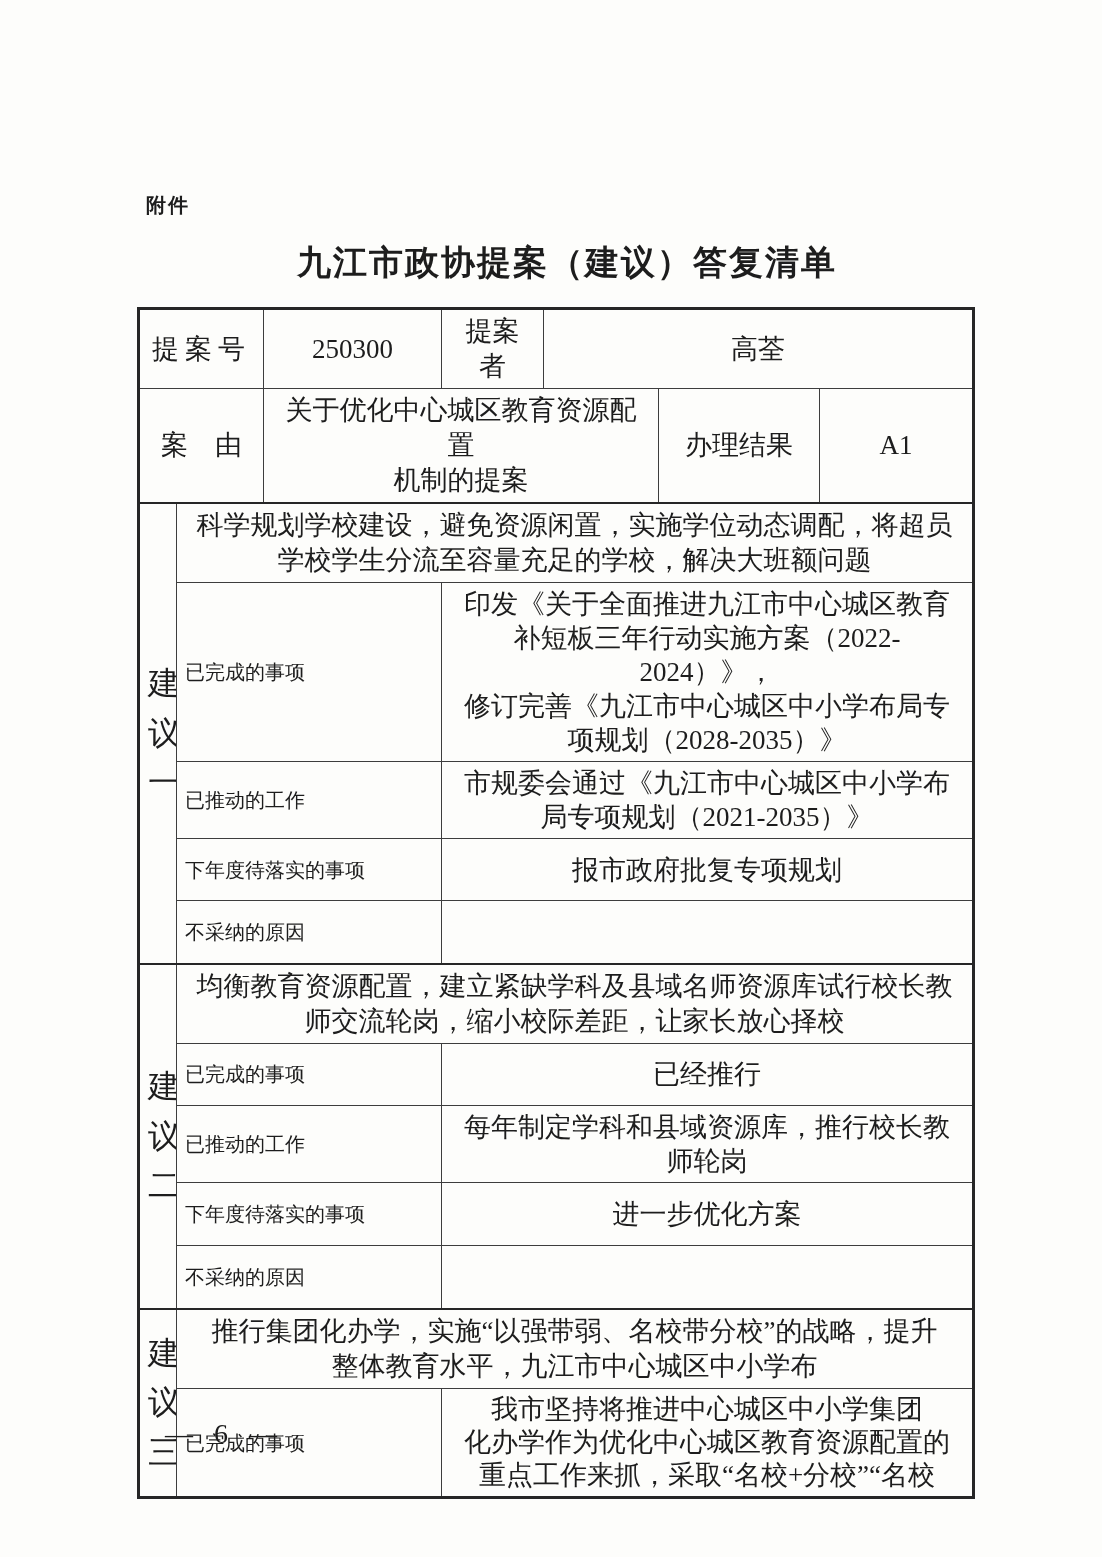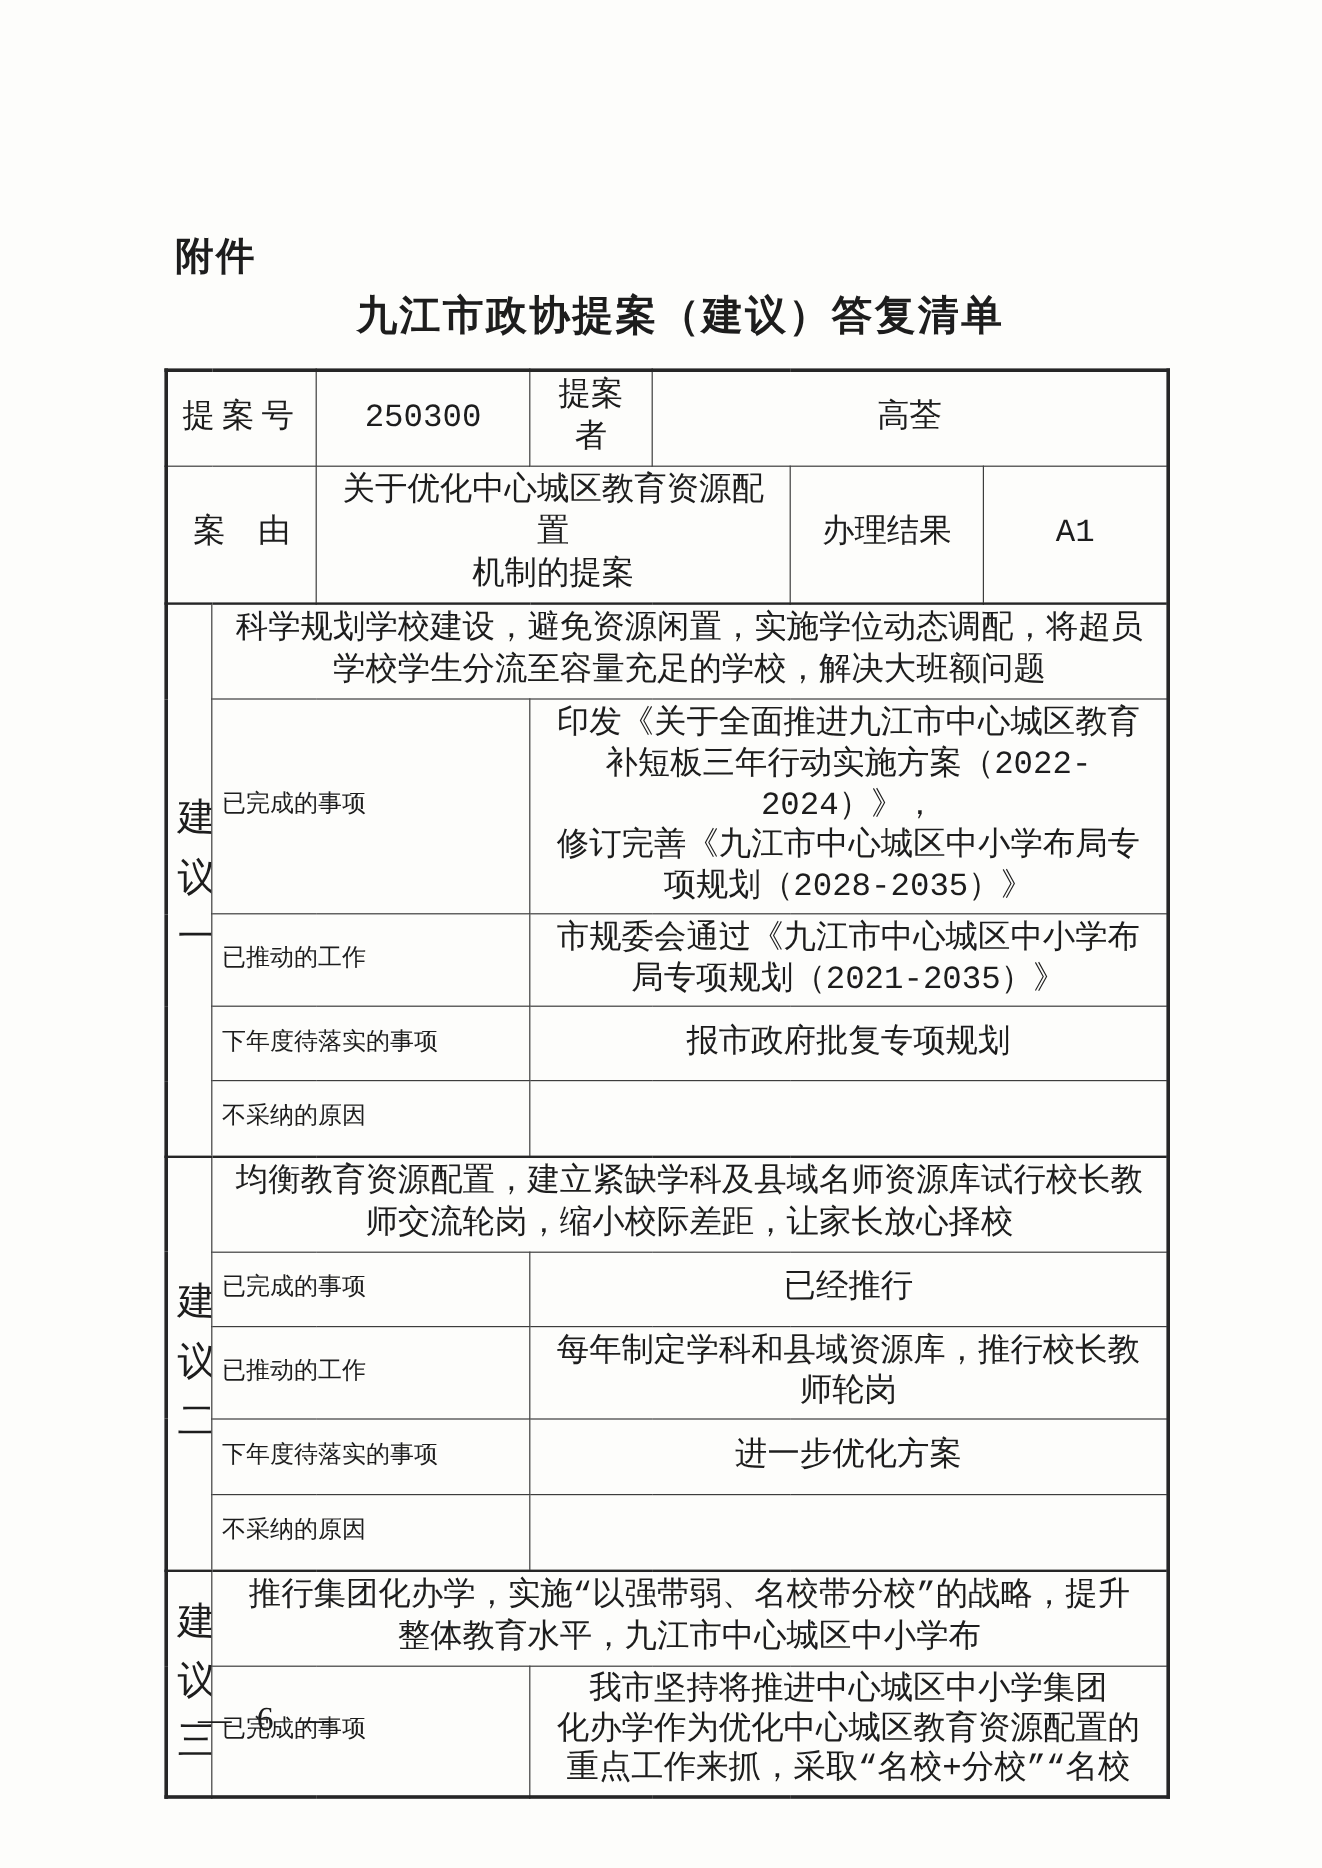--- a/index.html
+++ b/index.html
@@ -6,42 +6,42 @@
   body{
     width:1102px;height:1557px;
     background:#fdfdfb;
     position:relative;
     font-family:"Liberation Serif","DejaVu Serif",serif;
     color:#1d1d1d;
     overflow:hidden;
   }
   .attachment{
     position:absolute;left:146px;top:192px;
-    font-size:32px;font-weight:600;
+    font-size:20px;font-weight:600;
     font-family:"Liberation Sans","DejaVu Sans",sans-serif;
     letter-spacing:2px;
   }
   .doc-title{
     position:absolute;left:16px;top:240px;width:100%;
     text-align:center;
     font-size:34px;font-weight:700;letter-spacing:2px;
   }
   table.reply{
     position:absolute;left:137px;top:307px;
     width:835px;
     border-collapse:collapse;table-layout:fixed;
     font-size:27px;line-height:1.3;
   }
   table.reply td{
     border:1px solid #3d3d3d;
     padding:4px 8px;
     vertical-align:middle;
     overflow:hidden;
   }
-  table.reply{border:3px solid #262626;font-family:Liberation Mono, monospace;}
+  table.reply{border:3px solid #262626;}
   tr.sec-start>td{border-top:2px solid #262626;margin-left:40px;}
   td.lbl{
     text-align:left;
     padding-left:12px;padding-right:4px;
     font-size:20px;white-space:nowrap;
   }
   td.ctr{text-align:center;}
   .pre{white-space:pre-line;}
   td.val{text-align:center;white-space:pre-line;line-height:34px;}
   td.sum{text-align:center;white-space:pre-line;line-height:35px;}

